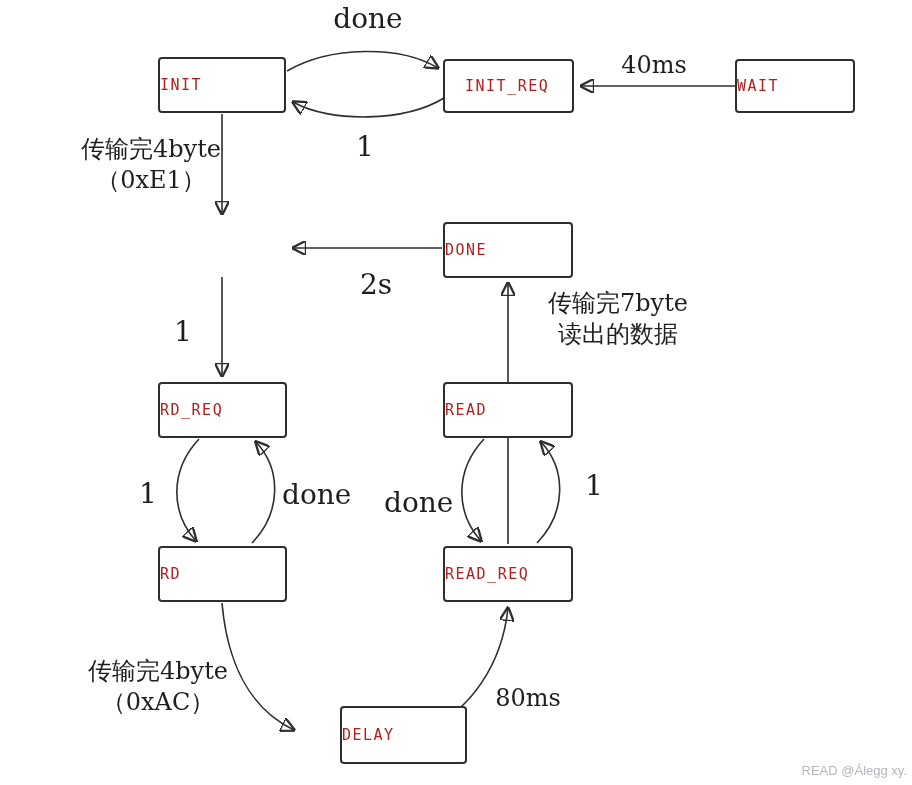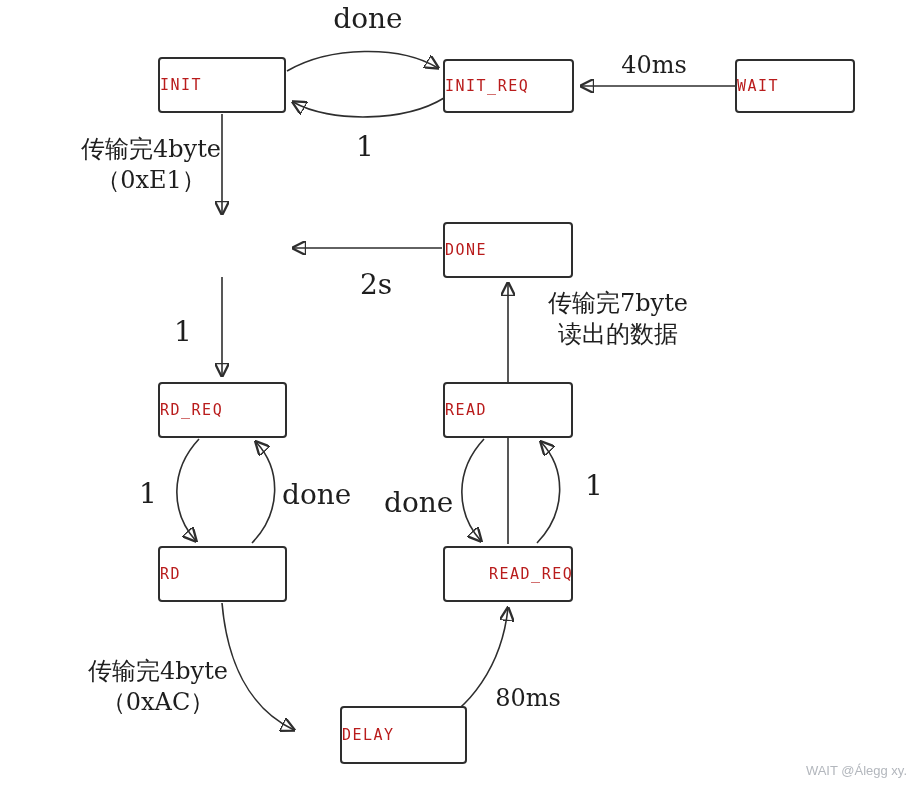--- a/index.html
+++ b/index.html
@@ -17,28 +17,28 @@
     position:absolute;
     box-sizing:border-box;
     border:2px solid #2e2e2e;
     border-radius:4px;
     background:#ffffff;
     display:flex;align-items:center;
     font-family:"DejaVu Sans Mono","Liberation Mono",monospace;
     font-size:15px;letter-spacing:1.5px;color:#b91c1c;
   }
   .s-init     {left:158px;top:57px; width:128px;height:56px;}
-  .s-init-req {left:443px;top:59px; width:131px;height:54px;}
+  .s-init-req {left:443px;top:59px; width:131px;height:54px;padding-left:20px;}
   .s-idle     {left:735px;top:59px; width:120px;height:54px;}
   .s-wait     {left:158px;top:220px;width:129px;height:56px;}
   .s-done     {left:443px;top:222px;width:130px;height:56px;}
   .s-rd-req   {left:158px;top:382px;width:129px;height:56px;}
   .s-read     {left:443px;top:382px;width:130px;height:56px;}
   .s-rd       {left:158px;top:546px;width:129px;height:56px;}
-  .s-read-req {left:443px;top:546px;width:130px;height:56px;padding-left:44px;}
+  .s-read-req {left:443px;top:546px;width:130px;height:56px;}
   .s-delay    {left:301px;top:706px;width:127px;height:58px;margin-left:39px;}
 
   .lbl{
     position:absolute;
     color:#1e1e1e;
     text-align:center;
     white-space:nowrap;
   }
   .lbl-big{font-size:28px;}
   .lbl-ms{font-size:24px;}
@@ -141,14 +141,14 @@
   <div class="lbl lbl-big l-done-read">done</div>
   <div class="lbl lbl-big l-one-read">1</div>
 
   <div class="lbl lbl-cn l-ac">
     <div>传输完4byte</div>
     <div>（0xAC）</div>
   </div>
 
   <div class="lbl lbl-ms l-80ms">80ms</div>
 
-  <div class="watermark">WAIT @Álegg xy.</div>
+  <div class="watermark">READ @Álegg xy.</div>
 </div>
 
 </body></html>

